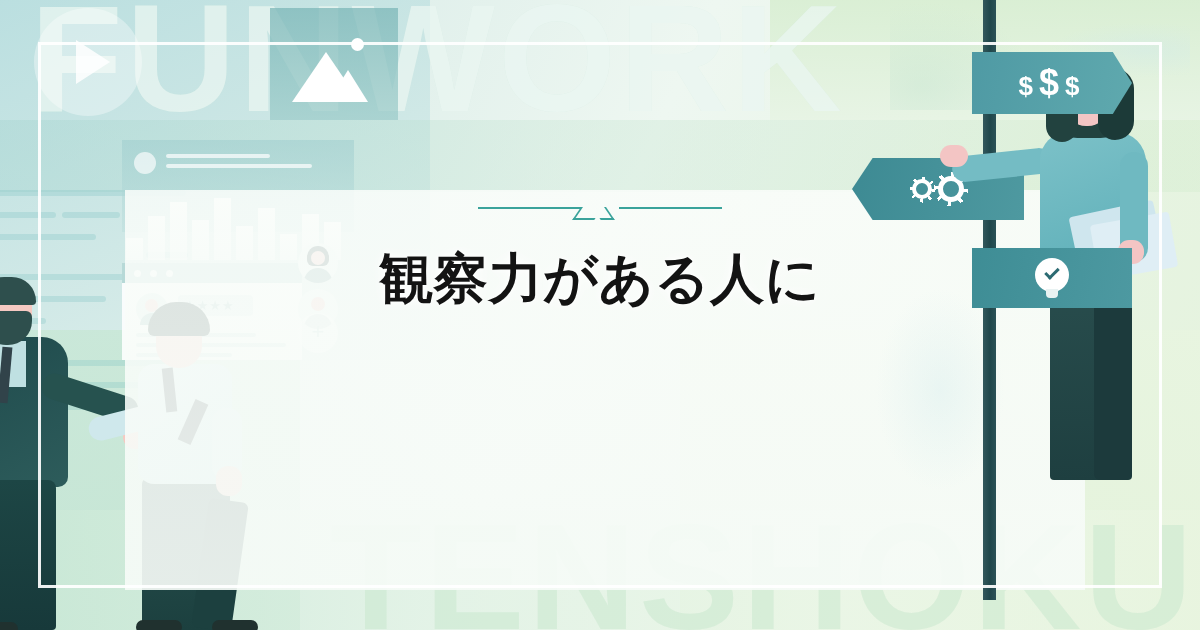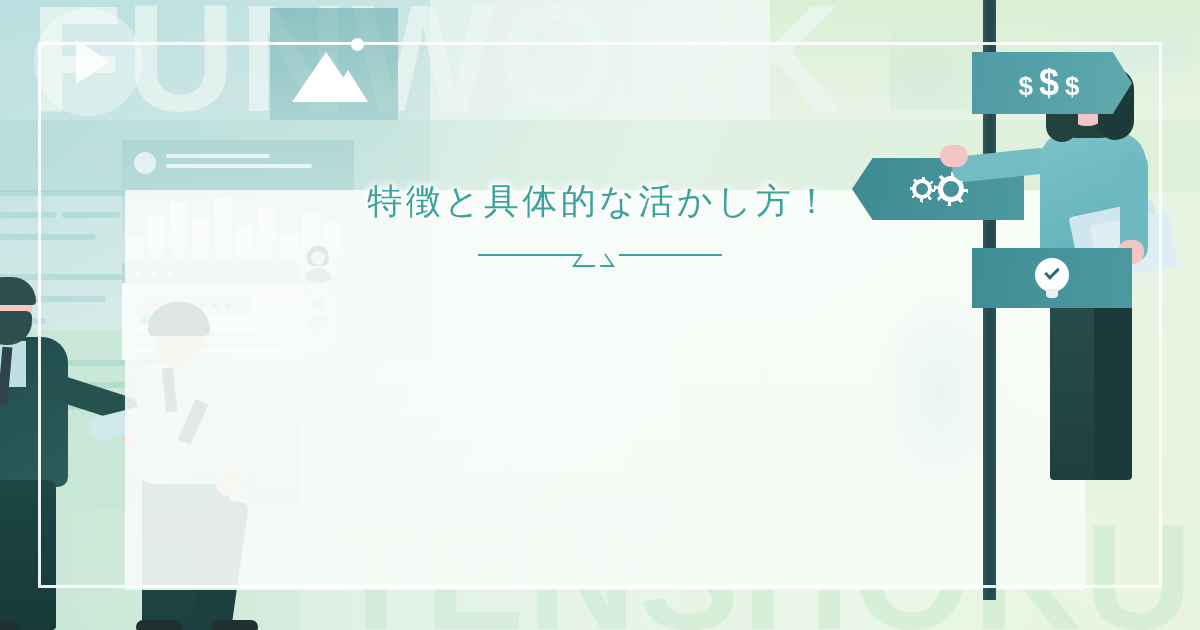--- a/index.html
+++ b/index.html
@@ -418,24 +418,24 @@
         <span class="glass"></span>
           <span class="base"></span>
           <span class="check"></span>
       </span>
     </div>
   </div>
 
   <div class="frame"></div>
 
   <div class="text-block">
-    <div class="subtitle">特徴と具体的な活かし方！</div>
     <div class="divider">
       <span class="l l1"></span>
         <span class="l l2"></span>
       <span class="v"></span>
         <span class="v2"></span>
     </div>
     <div class="title">
+      <span>観察力がある人に</span>
     </div>
   </div>
 
 </div>
 
 </body></html>

